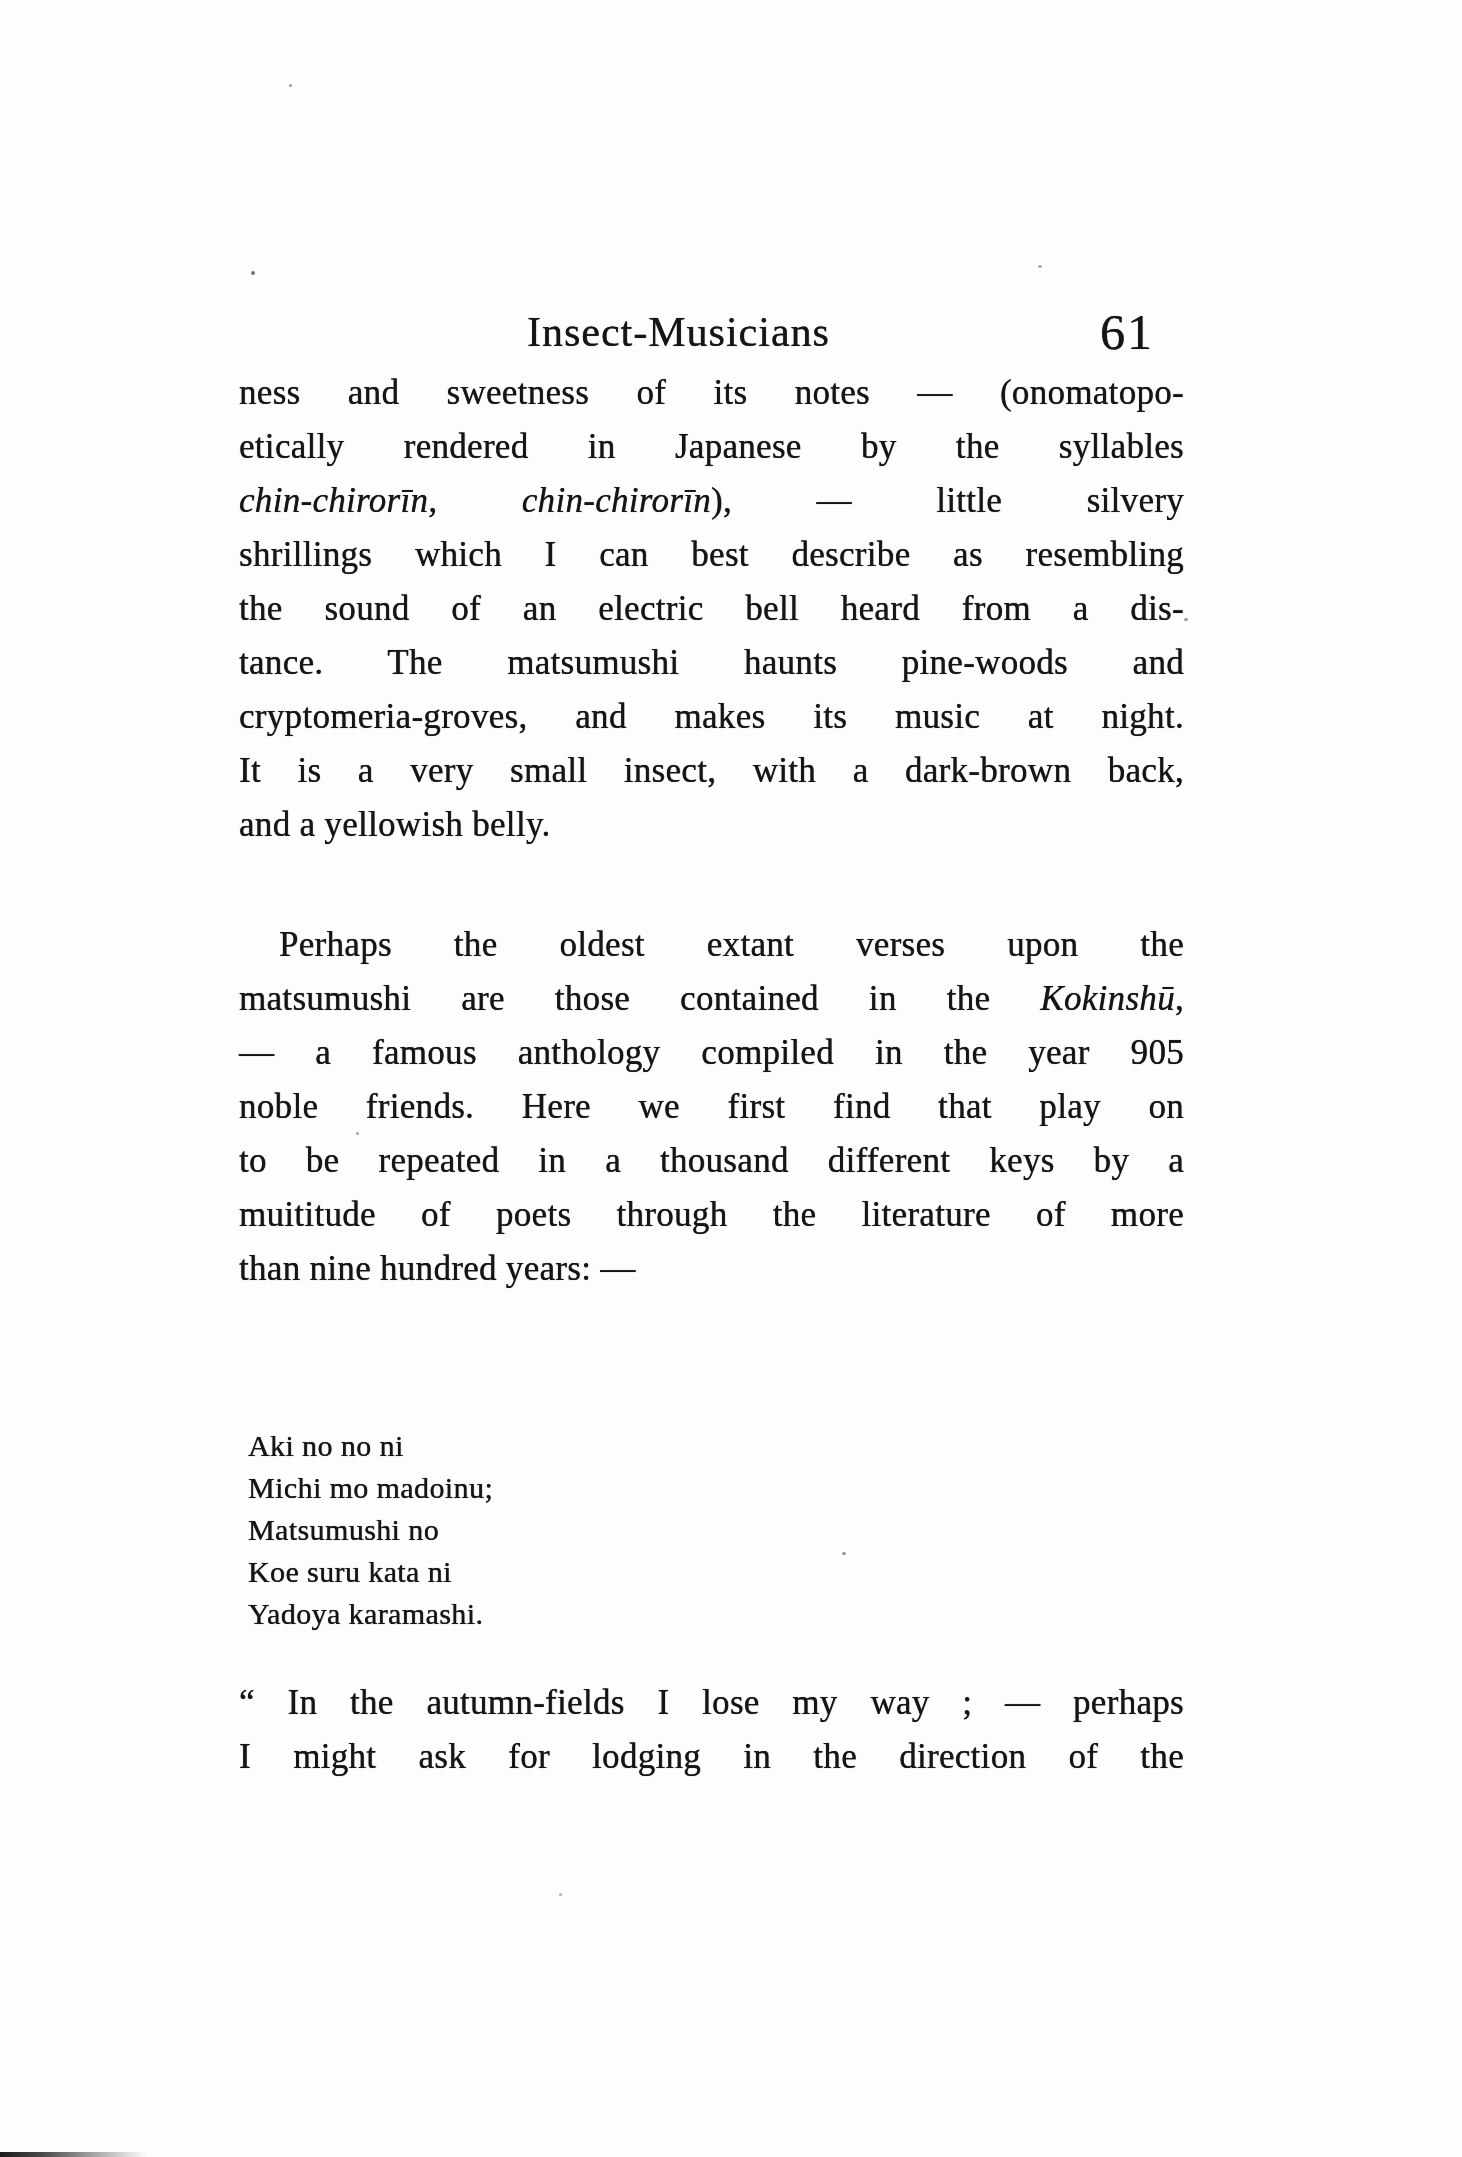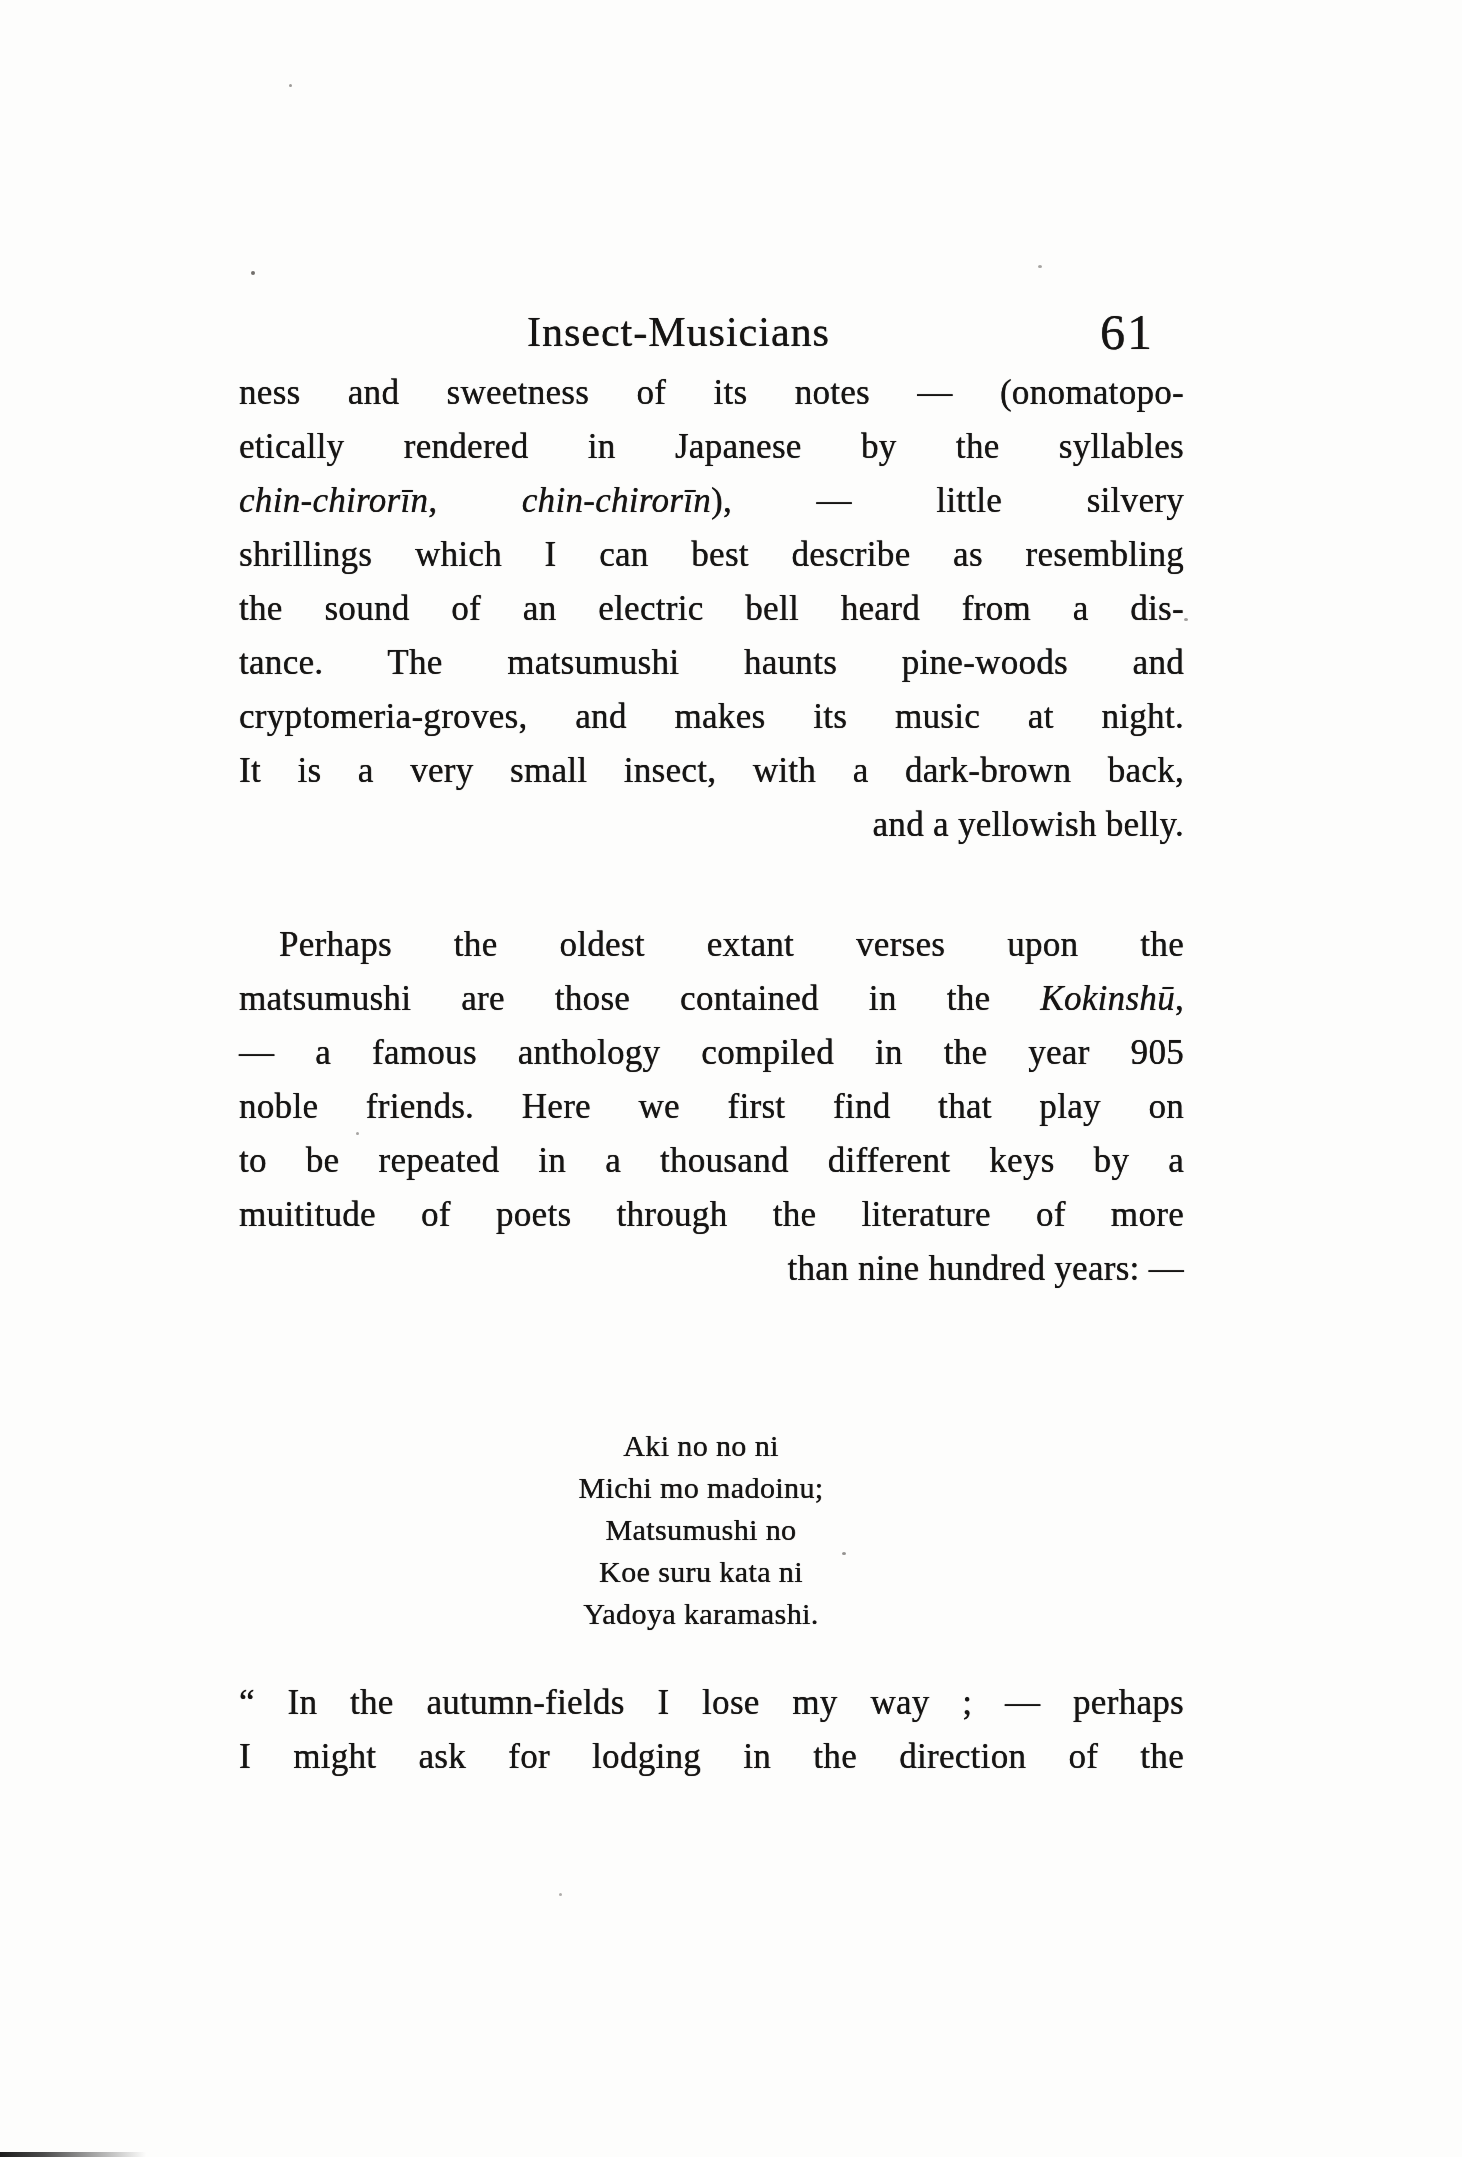--- a/index.html
+++ b/index.html
@@ -39,35 +39,34 @@
   }
   #para-0 { top: 366px; }
   #para-1 { top: 918px; }
   #para-2 { top: 1676px; }
 
   .line {
     height: 54px; line-height: 54px;
     font-size: 35px;
     letter-spacing: 0.3px;
     white-space: nowrap;
-    text-align: right;
+    text-align: left;
   }
   .line.j {
     white-space: normal;
     text-align: justify;
     text-align-last: justify;
   }
   .para.indented .line:first-child { text-indent: 40px; }
   .it { font-style: italic; }
 
   .poem {
     position: absolute;
-    left: 236px; top: 1425px;
+    left: 248px; top: 1425px;
     width: 930px;
-    text-align: center;
   }
   .pline {
     height: 42px; line-height: 42px;
     font-size: 30px;
     letter-spacing: 0.4px;
   }
 
   
   .smudge {
     position: absolute;

